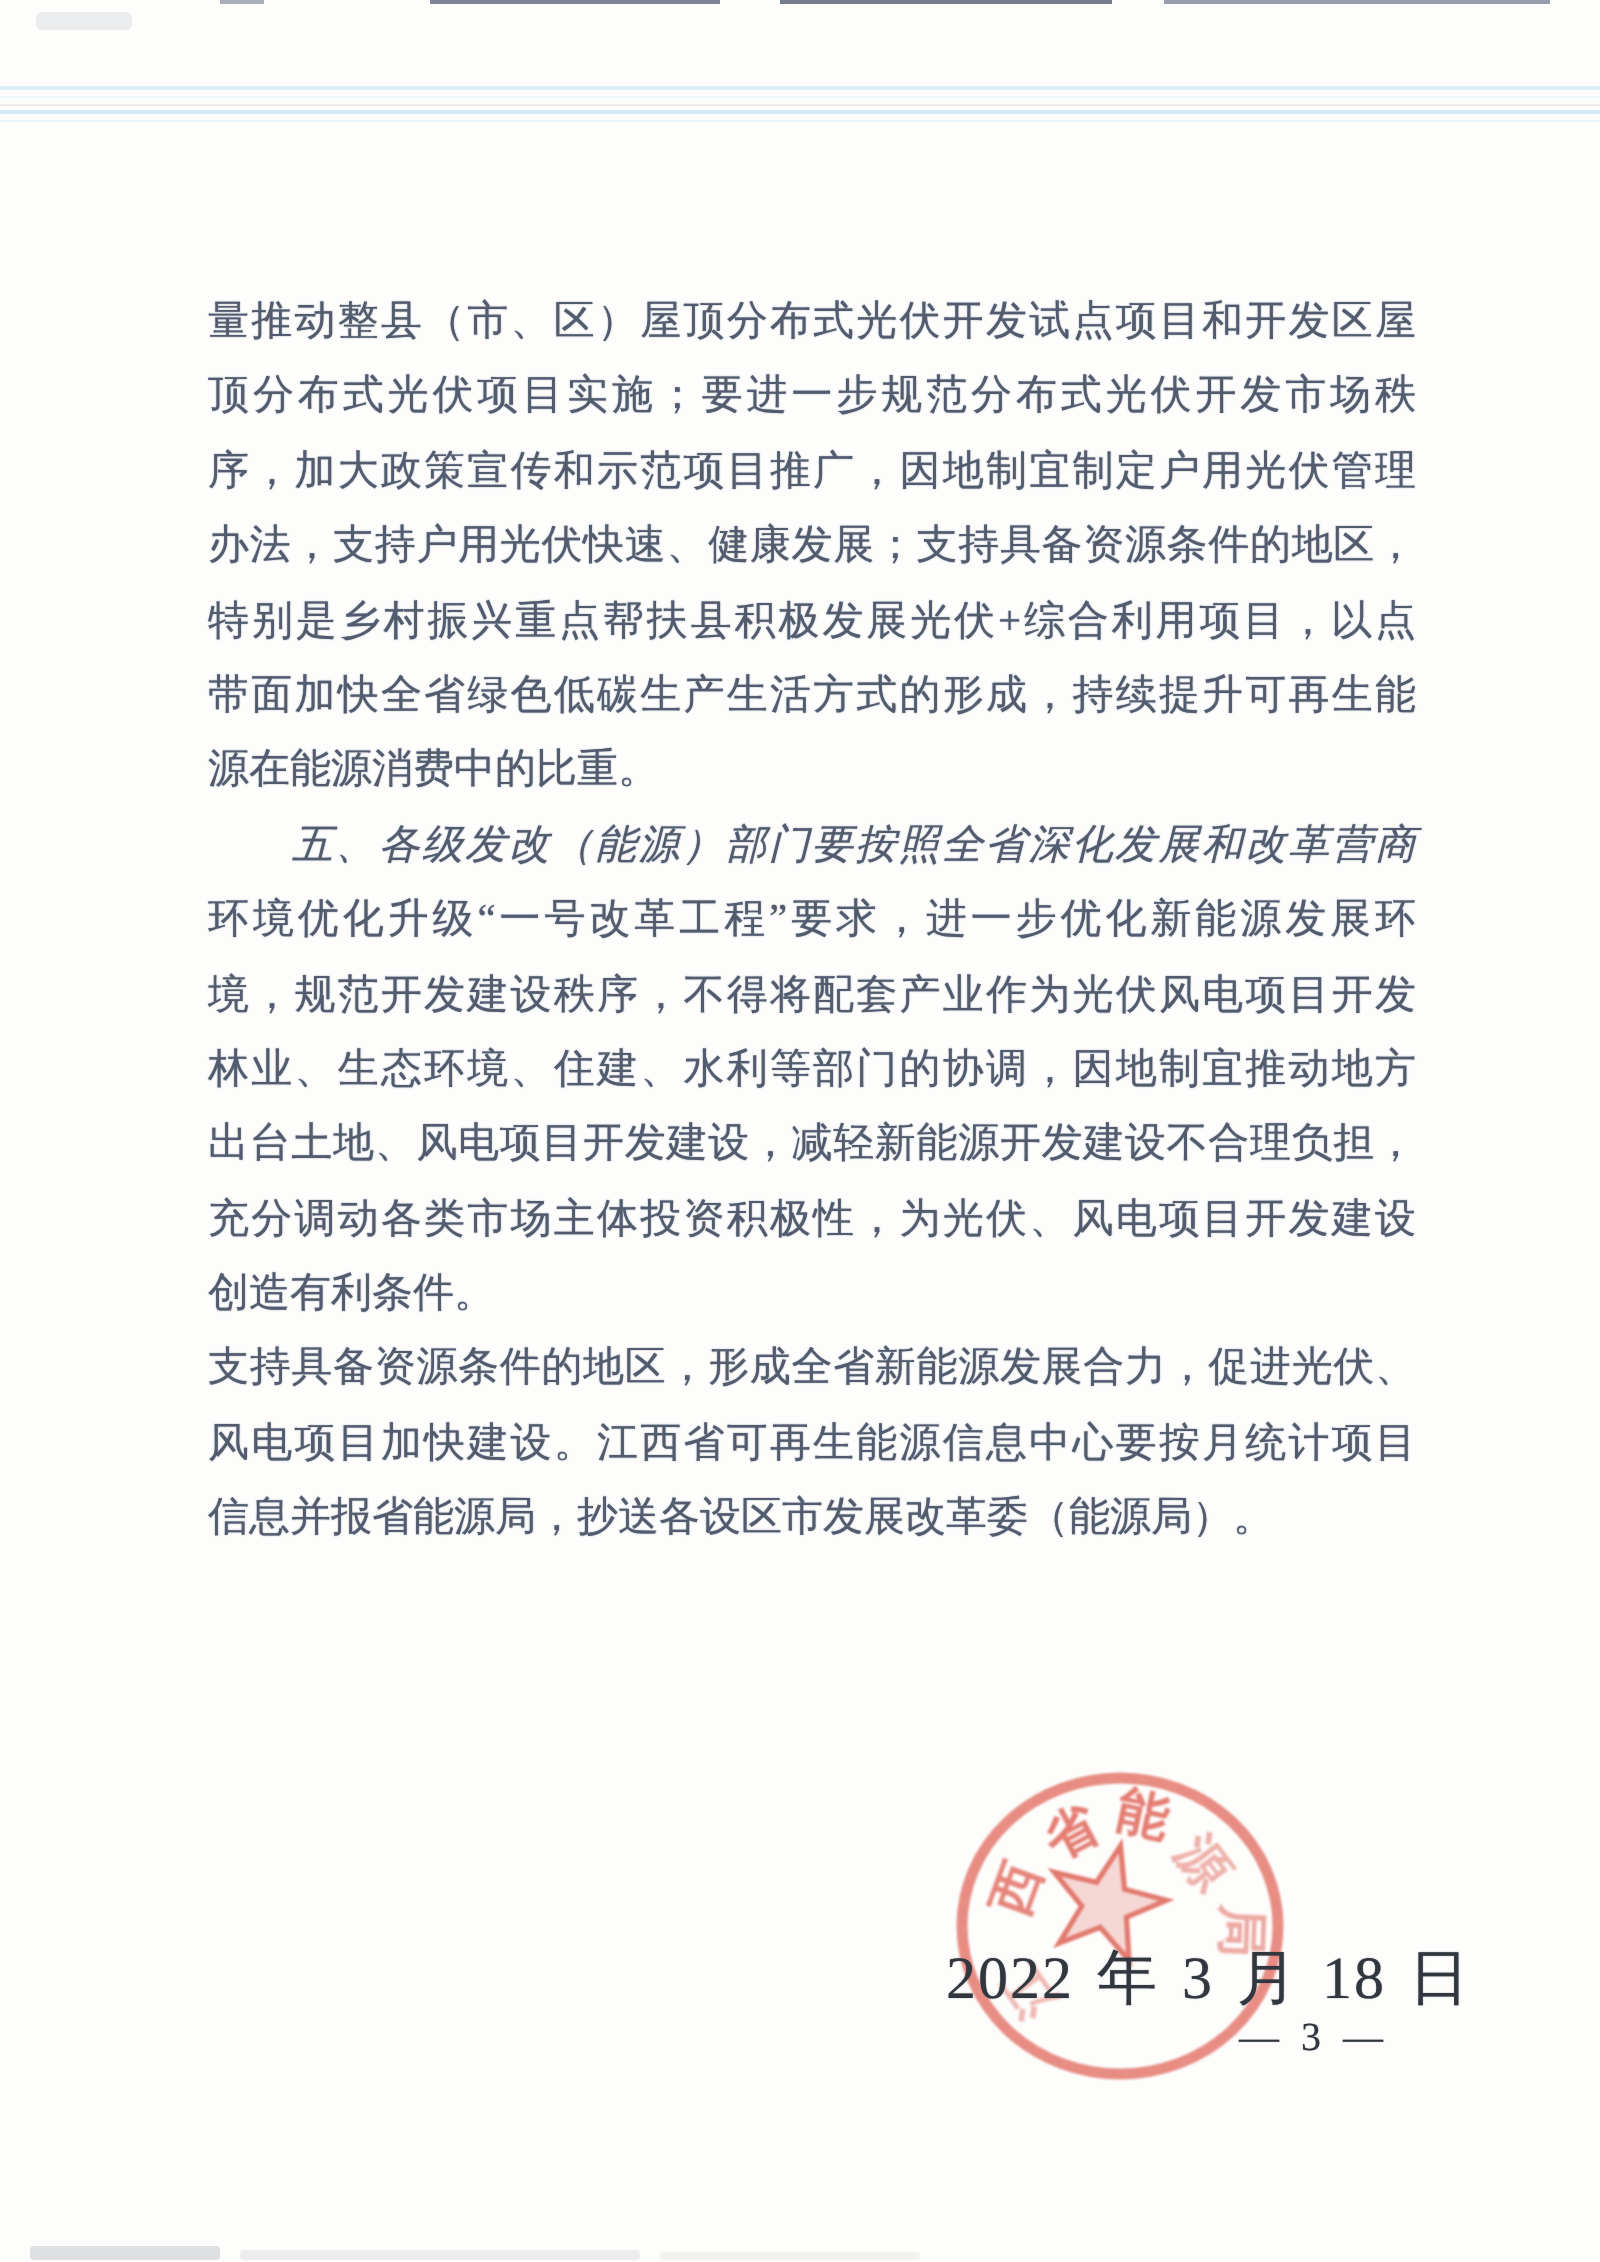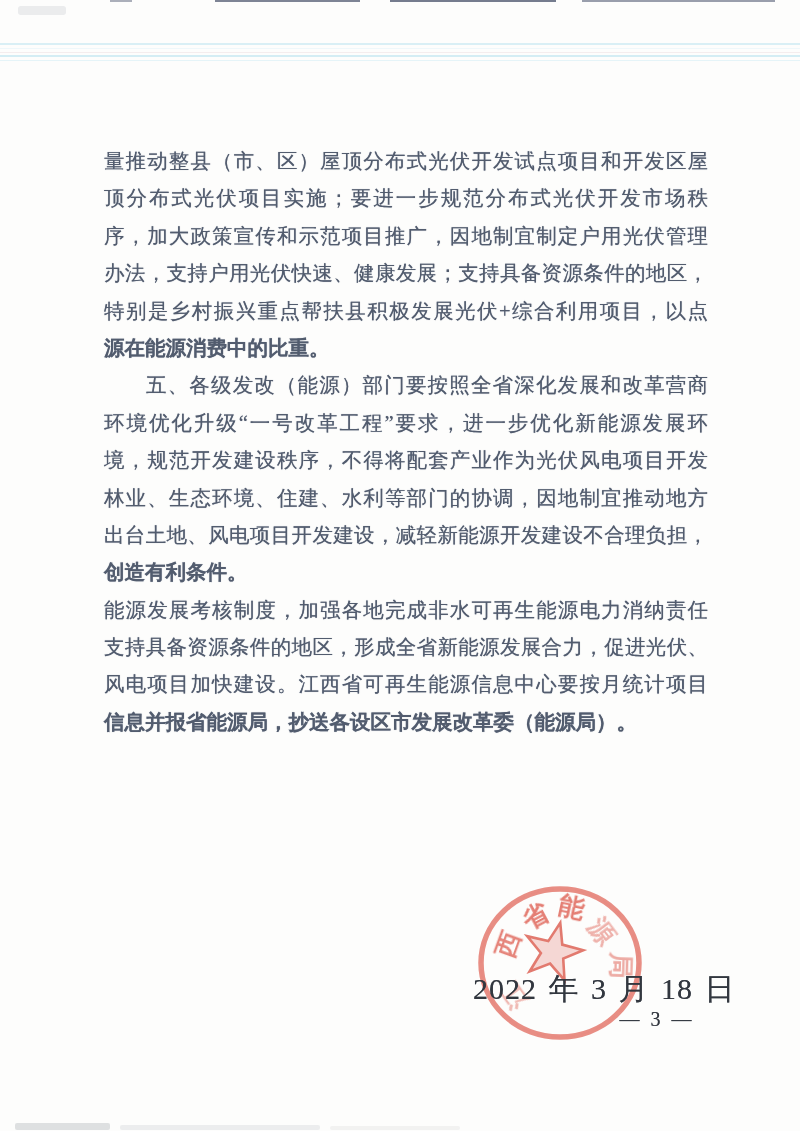--- a/index.html
+++ b/index.html
@@ -31,22 +31,22 @@
     text-shadow: 0 0 0.7px rgba(92,102,124,0.85);
     letter-spacing: 0;
   }
   .line {
     height: 37.4px;
     line-height: 37.4px;
     text-align: justify;
     text-align-last: justify;
     overflow: visible;
   }
-  .line.end { text-align-last: left; font-weight: bold; }
-  .line.indent { text-indent: 42px; }
+  .line.end { text-align-last: left; }
+  .line.indent { text-indent: 42px; font-style: italic; }
 
   
   #seal { position: absolute; left: 460px; top: 868px; width: 210px; height: 200px; pointer-events: none; }
   #seal svg { position: absolute; left: 0; top: 0; filter: blur(0.4px); }
   .seal-char {
     position: absolute;
     width: 27px; height: 27px;
     font-size: 26px; font-weight: bold;
     color: var(--seal, #e0685c);
     text-align: center; line-height: 27px;
@@ -84,28 +84,29 @@
   <div class="scanline" style="top:52px; height:1px; background:#f4edee;"></div>
   <div class="scanline" style="top:55px; height:2px; background:#d4edf4;"></div>
   <div class="scanline" style="top:60px; height:1px; background:#e5f4f8;"></div>
 
   <div id="body-text">
       <div class="line">量推动整县（市、区）屋顶分布式光伏开发试点项目和开发区屋</div>
       <div class="line">顶分布式光伏项目实施；要进一步规范分布式光伏开发市场秩</div>
       <div class="line">序，加大政策宣传和示范项目推广，因地制宜制定户用光伏管理</div>
       <div class="line">办法，支持户用光伏快速、健康发展；支持具备资源条件的地区，</div>
       <div class="line">特别是乡村振兴重点帮扶县积极发展光伏+综合利用项目，以点</div>
+      <div class="line">带面加快全省绿色低碳生产生活方式的形成，持续提升可再生能</div>
       <div class="line end">源在能源消费中的比重。</div>
       <div class="line indent">五、各级发改（能源）部门要按照全省深化发展和改革营商</div>
       <div class="line">环境优化升级“一号改革工程”要求，进一步优化新能源发展环</div>
       <div class="line">境，规范开发建设秩序，不得将配套产业作为光伏风电项目开发</div>
       <div class="line">林业、生态环境、住建、水利等部门的协调，因地制宜推动地方</div>
       <div class="line">出台土地、风电项目开发建设，减轻新能源开发建设不合理负担，</div>
+      <div class="line">充分调动各类市场主体投资积极性，为光伏、风电项目开发建设</div>
       <div class="line end">创造有利条件。</div>
-      <div class="line">能源发展考核制度，加强各地完成非水可再生能源电力消纳责任</div>
       <div class="line">支持具备资源条件的地区，形成全省新能源发展合力，促进光伏、</div>
       <div class="line">风电项目加快建设。江西省可再生能源信息中心要按月统计项目</div>
       <div class="line end">信息并报省能源局，抄送各设区市发展改革委（能源局）。</div>
     </div>
 
   <div id="seal">
     <svg width="210" height="200" viewBox="0 0 210 200">
       <ellipse cx="100" cy="95" rx="79" ry="74" fill="none" stroke="#e0685c" stroke-width="5.5" opacity="0.75"></ellipse>
       <ellipse cx="100" cy="95" rx="79" ry="74" fill="none" stroke="#e8867b" stroke-width="2" opacity="0.35" stroke-dasharray="9 6"></ellipse>
       <g transform="translate(93,84) rotate(14)">

